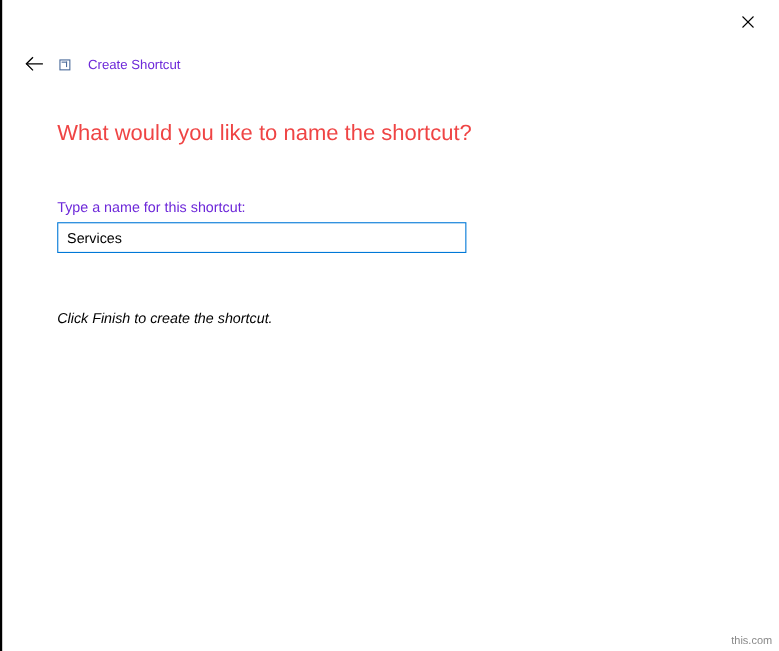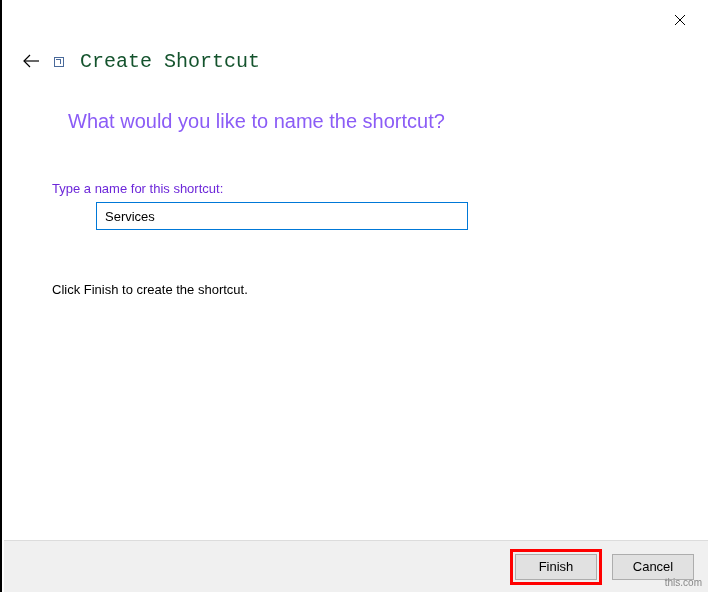--- a/index.html
+++ b/index.html
@@ -61,57 +61,55 @@
       content: '';
       position: absolute;
       top: 1px;
       left: 1px;
       width: 4px;
       height: 4px;
       border-top: 1px solid #4a6a9a;
       border-right: 1px solid #4a6a9a;
     }
     .header-title {
-      font-size: 20px;
-      color: #14532d;
+      font-size: 12px;
+      color: #6d28d9;
       margin-left: 2px;
-      font-family: Liberation Mono, monospace;
     }
     .content {
       position: absolute;
       top: 110px;
       left: 50px;
       right: 40px;
     }
     .main-heading {
-      color: #8b5cf6;
+      color: #ef4444;
       font-size: 20px;
       font-weight: 400;
       margin-bottom: 48px;
-      margin-left: 16px;
     }
     .field-label {
       font-size: 13px;
       color: #6d28d9;
       margin-bottom: 6px;
     }
     .name-input {
       width: 372px;
       height: 28px;
       border: 1px solid #0078d7;
       padding: 4px 8px;
       font-size: 13px;
       font-family: inherit;
       outline: none;
-      margin-left: 44px;
     }
     .instruction {
       font-size: 13px;
       color: #000;
       margin-top: 52px;
+      font-style: italic;
     }
     .footer {
       position: absolute;
       bottom: 0;
       left: 2px;
       right: 0;
       height: 52px;
       background: #f0f0f0;
       border-top: 1px solid #dcdcdc;
       display: flex;
@@ -171,21 +169,15 @@
 
   <div class="content">
     <h1 class="main-heading">What would you like to name the shortcut?</h1>
 
     <div class="field-label">Type a name for this shortcut:</div>
     <input type="text" class="name-input" value="Services" style="">
 
     <div class="instruction">Click Finish to create the shortcut.</div>
   </div>
 
-  <div class="footer">
-    <span class="highlight-wrap">
-      <button class="btn">Finish</button>
-    </span>
-    <button class="btn">Cancel</button>
-  </div>
 
   <div class="watermark">this.com</div>
 </div>
 
 </body></html>

